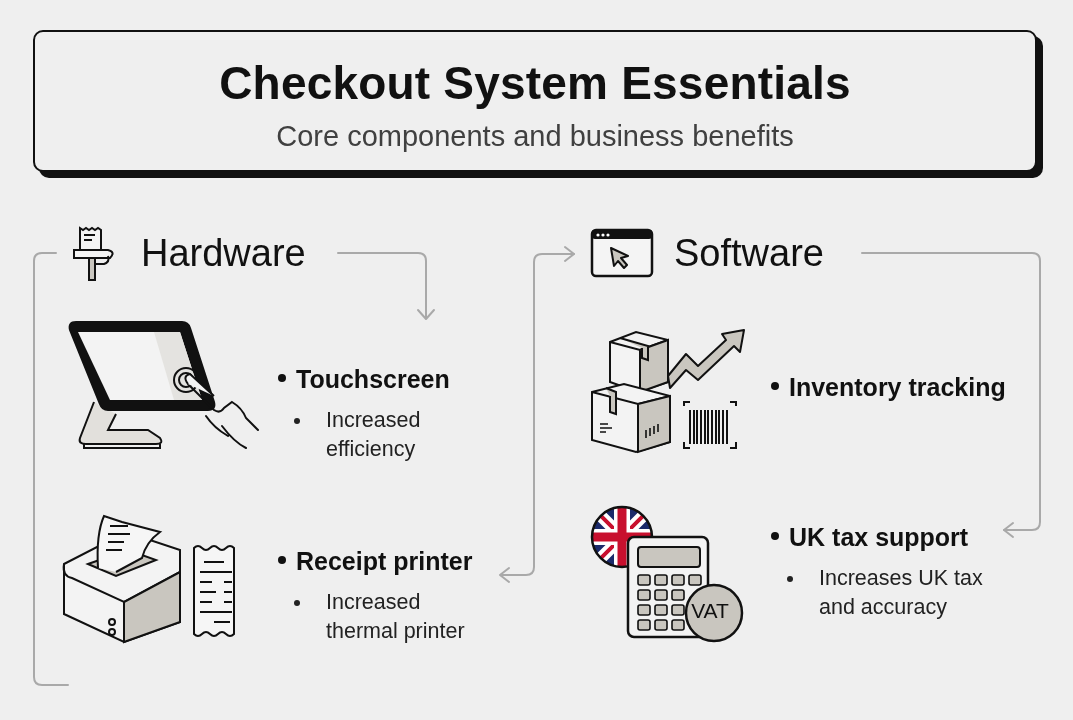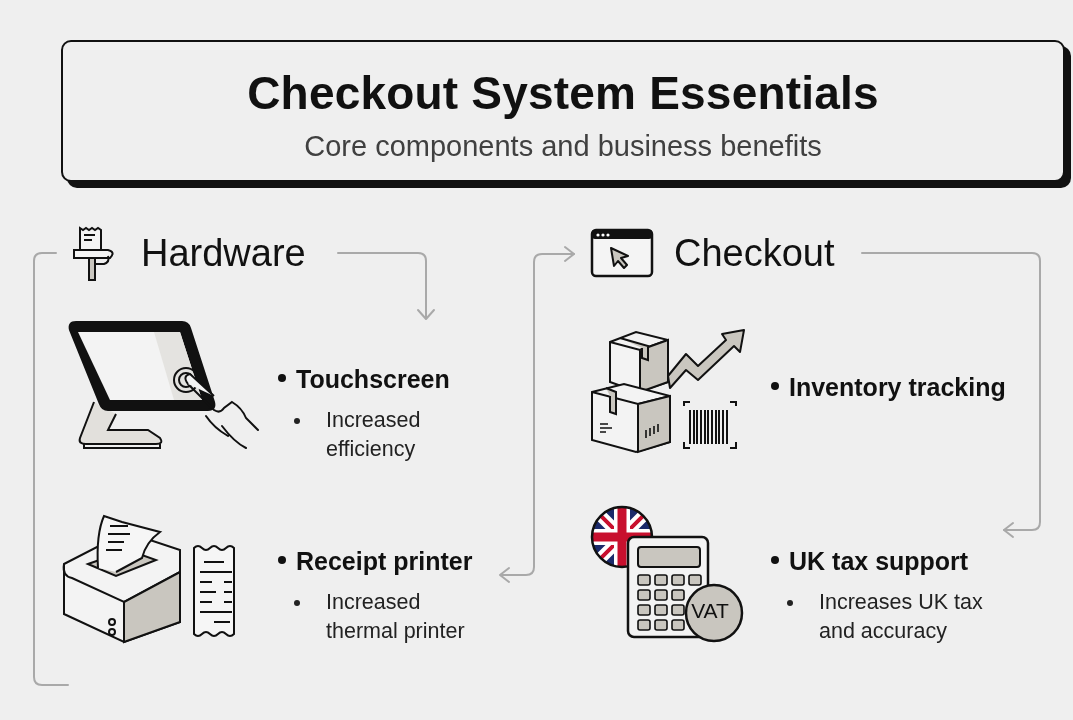--- a/index.html
+++ b/index.html
@@ -4,26 +4,25 @@
   <style>
     html, body { margin: 0; padding: 0; }
     body {
       width: 1073px; height: 720px; overflow: hidden;
       background: #efefef;
       font-family: "Liberation Sans", "DejaVu Sans", sans-serif;
       color: #111;
       position: relative;
     }
     .title-box {
-      position: absolute; left: 33px; top: 40px; width: 1004px; height: 142px;
+      position: absolute; left: 33px; top: 30px; width: 1004px; height: 142px;
       border: 2.5px solid #111; border-radius: 10px; background: #efefef;
       box-shadow: 6px 6px 0 #111;
       box-sizing: border-box;
       text-align: center;
-      margin-left: 28px;
     }
     .title {
       font-weight: 700; font-size: 46px; margin-top: 24px; letter-spacing: 0.2px;
     }
     .subtitle {
       font-size: 29px; margin-top: 10px; color: #404040;
     }
     .section-title {
       position: absolute; font-size: 38px; font-weight: 400; color: #111;
     }
@@ -122,21 +121,21 @@
 
 <div>
   <svg class="icon" style="left:590px;top:228px" width="64" height="50" viewBox="0 0 64 50">
     <rect x="2" y="2" width="60" height="46" rx="4" fill="#f4f4f4" stroke="#111" stroke-width="2.5"></rect>
     <rect x="2" y="2" width="60" height="9" rx="3" fill="#111"></rect>
     <circle cx="8" cy="7" r="1.6" fill="#fff"></circle>
       <circle cx="13" cy="7" r="1.6" fill="#fff"></circle>
       <circle cx="18" cy="7" r="1.6" fill="#fff"></circle>
     <path d="M21 20 L38 28 L31 30 L37 37 L34 40 L28 33 L24 38 Z" fill="#c9c6bf" stroke="#111" stroke-width="2" stroke-linejoin="round"></path>
   </svg>
-  <div class="section-title" style="left:674px;top:232px">Checkout</div>
+  <div class="section-title" style="left:674px;top:232px">Software</div>
 
   <svg class="icon" style="left:590px;top:326px" width="160" height="130" viewBox="0 0 160 130">
     <path d="M20 16 L46 6 L78 14 V56 L48 66 L20 56 Z" fill="#f3f3f3" stroke="#111" stroke-width="2"></path>
     <path d="M20 16 L50 24 L78 14 M50 24 V66" fill="none" stroke="#111" stroke-width="2"></path>
     <path d="M50 24 V66 L78 56 V14 Z" fill="#c9c6bf" stroke="#111" stroke-width="2"></path>
     <path d="M30 12 L58 20 V34 L52 32 V22" fill="#c9c6bf" stroke="#111" stroke-width="2"></path>
     <path d="M2 66 L34 58 L80 70 V116 L46 126 L2 114 Z" fill="#f3f3f3" stroke="#111" stroke-width="2"></path>
     <path d="M2 66 L48 78 L80 70 M48 78 V126" fill="none" stroke="#111" stroke-width="2"></path>
     <path d="M48 78 V126 L80 116 V70 Z" fill="#c9c6bf" stroke="#111" stroke-width="2"></path>
     <path d="M16 62 L26 66 V88 L20 86 V70" fill="#c9c6bf" stroke="#111" stroke-width="2"></path>
@@ -176,21 +175,21 @@
       <rect x="48" y="100" width="12" height="10" rx="2"></rect>
         <rect x="65" y="100" width="12" height="10" rx="2"></rect>
         <rect x="82" y="100" width="12" height="10" rx="2"></rect>
       <rect x="48" y="115" width="12" height="10" rx="2"></rect>
         <rect x="65" y="115" width="12" height="10" rx="2"></rect>
         <rect x="82" y="115" width="12" height="10" rx="2"></rect>
     </g>
     <circle cx="124" cy="108" r="28" fill="#c9c6bf" stroke="#111" stroke-width="2.5"></circle>
   </svg>
   <div style="position:absolute;left:686px;top:599px;width:48px;text-align:center;font-size:21px;color:#111;">VAT</div>
-  <div class="item" style="left:771px;top:516px">
+  <div class="item" style="left:771px;top:492px">
     <div class="item-head"><span class="dot"></span><span>UK tax support</span></div>
     <div class="item-sub">
         <span class="dot"></span>
         <span class="txt">Increases UK tax
 and accuracy</span>
       </div>
   </div>
 </div>
 
 </body></html>

